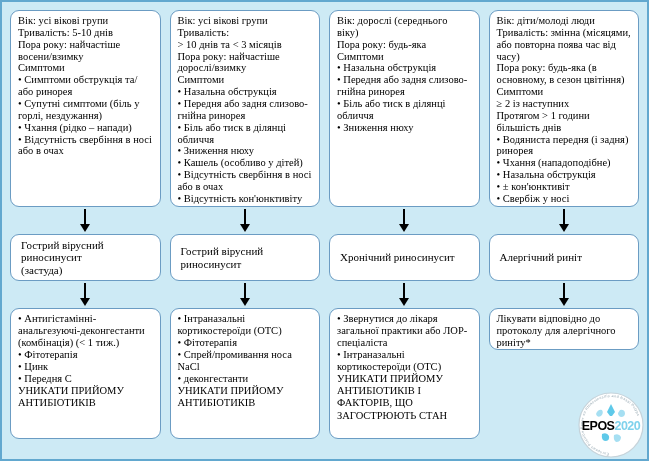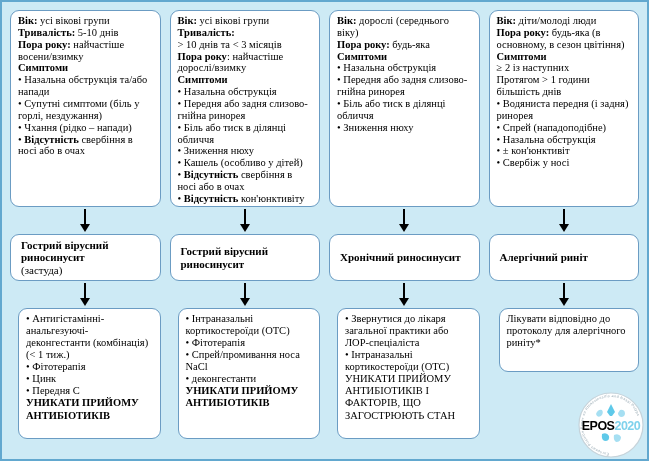--- a/index.html
+++ b/index.html
@@ -30,24 +30,24 @@
     box-sizing:border-box;
     overflow:hidden;
   }
   .box.top{height:197px;font-size:10.5px;line-height:1.13;}
   .box.mid{
     height:47px;font-size:11px;line-height:1.15;
     display:flex;flex-direction:column;justify-content:center;
     padding-left:10px;
   }
   .box.bottom{font-size:10.5px;line-height:1.15;}
-  .box.bottom.tall{height:131px;margin-left:8px;}
-  .box.bottom.short{height:64px;margin-left:10px;}
+  .box.bottom.tall{height:131px;}
+  .box.bottom.short{height:42px;}
   .line{margin:0;}
-  .line b{font-weight:bold;}
+  .line b{font-weight:normal;}
   .arrow{
     height:27px;flex:none;
     display:flex;flex-direction:column;align-items:center;justify-content:center;
   }
   .arrow .shaft{width:2px;height:15px;background:#000;}
   .arrow .head{
     width:0;height:0;
     border-left:5px solid transparent;
     border-right:5px solid transparent;
     border-top:8px solid #000;
@@ -62,21 +62,21 @@
 
 <div class="canvas">
   <div class="grid">
 
     <div class="column">
       <div class="box top">
           <div class="line"><b>Вік:</b><span> усі вікові групи</span></div>
           <div class="line"><b>Тривалість:</b><span> 5-10 днів</span></div>
           <div class="line"><b>Пора року:</b><span> найчастіше восени/взимку</span></div>
           <div class="line"><b>Симптоми</b></div>
-          <div class="line"><span>• Назальна обструкція та/або напади</span></div>
+          <div class="line"><span>• Симптоми обструкція та/або ринорея</span></div>
           <div class="line"><span>• Супутні симптоми (біль у горлі, нездужання)</span></div>
           <div class="line"><span>• Чхання (рідко – напади)</span></div>
           <div class="line"><span>• </span><b>Відсутність</b><span> свербіння в носі або в очах</span></div>
         </div>
       <div class="arrow">
           <span class="shaft"></span>
           <span class="head"></span>
         </div>
       <div class="box mid">
           <div class="line"><b>Гострий вірусний риносинусит</b></div>
@@ -154,26 +154,27 @@
       <div class="box bottom tall">
           <div class="line"><span>• Звернутися до лікаря загальної практики або ЛОР-спеціаліста</span></div>
           <div class="line"><span>• Інтраназальні кортикостероїди (ОТС)</span></div>
           <div class="line"><span>УНИКАТИ ПРИЙОМУ АНТИБІОТИКІВ І ФАКТОРІВ, ЩО ЗАГОСТРЮЮТЬ СТАН</span></div>
         </div>
     </div>
 
     <div class="column">
       <div class="box top">
           <div class="line"><b>Вік:</b><span> діти/молоді люди</span></div>
+          <div class="line"><b>Тривалість:</b><span> змінна (місяцями, або повторна поява час від часу)</span></div>
           <div class="line"><b>Пора року:</b><span> будь-яка (в основному, в сезон цвітіння)</span></div>
           <div class="line"><b>Симптоми</b></div>
           <div class="line"><span>≥ 2 із наступних</span></div>
           <div class="line"><span>Протягом &gt; 1 години більшість днів</span></div>
           <div class="line"><span>• Водяниста передня (і задня) ринорея</span></div>
-          <div class="line"><span>• Спрей (нападоподібне)</span></div>
+          <div class="line"><span>• Чхання (нападоподібне)</span></div>
           <div class="line"><span>• Назальна обструкція</span></div>
           <div class="line"><span>• ± кон'юнктивіт</span></div>
           <div class="line"><span>• Свербіж у носі</span></div>
         </div>
       <div class="arrow">
           <span class="shaft"></span>
           <span class="head"></span>
         </div>
       <div class="box mid">
           <div class="line"><b>Алергічний риніт</b></div>

